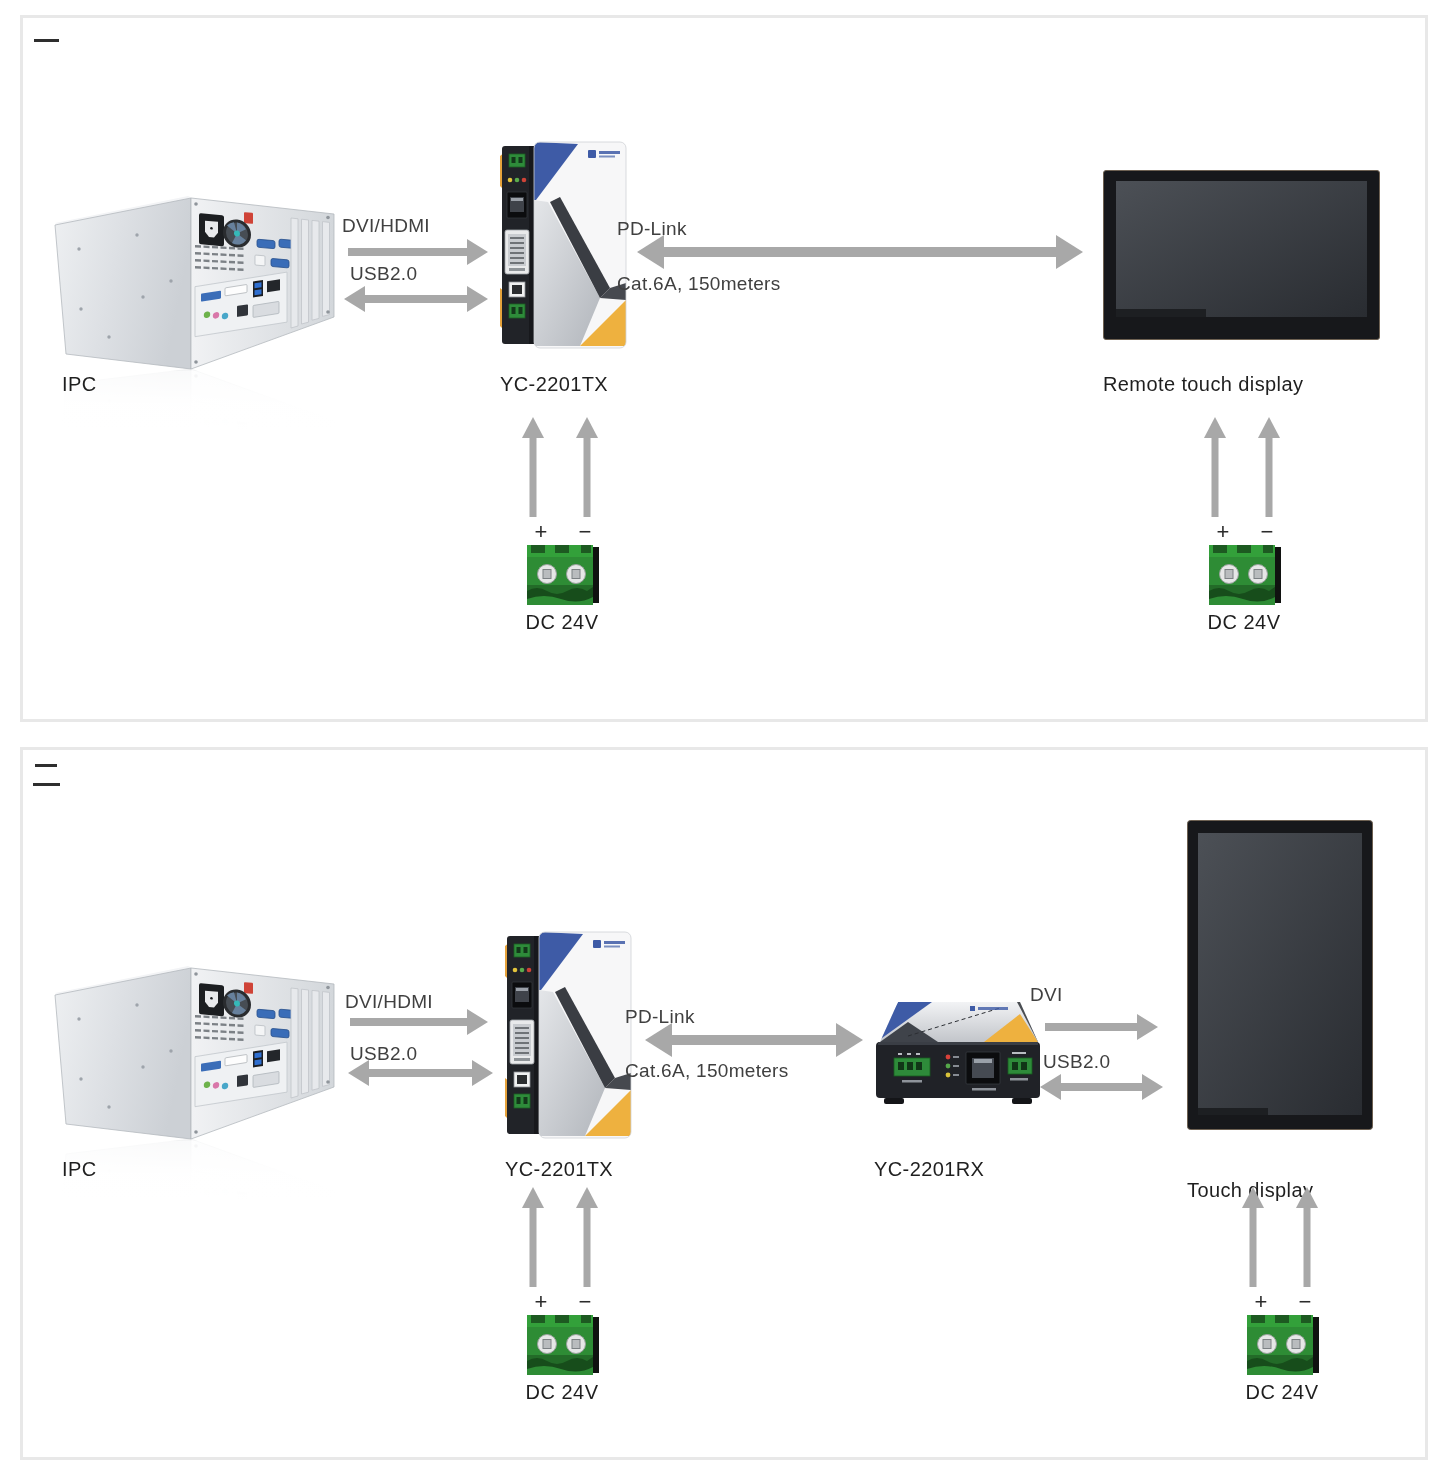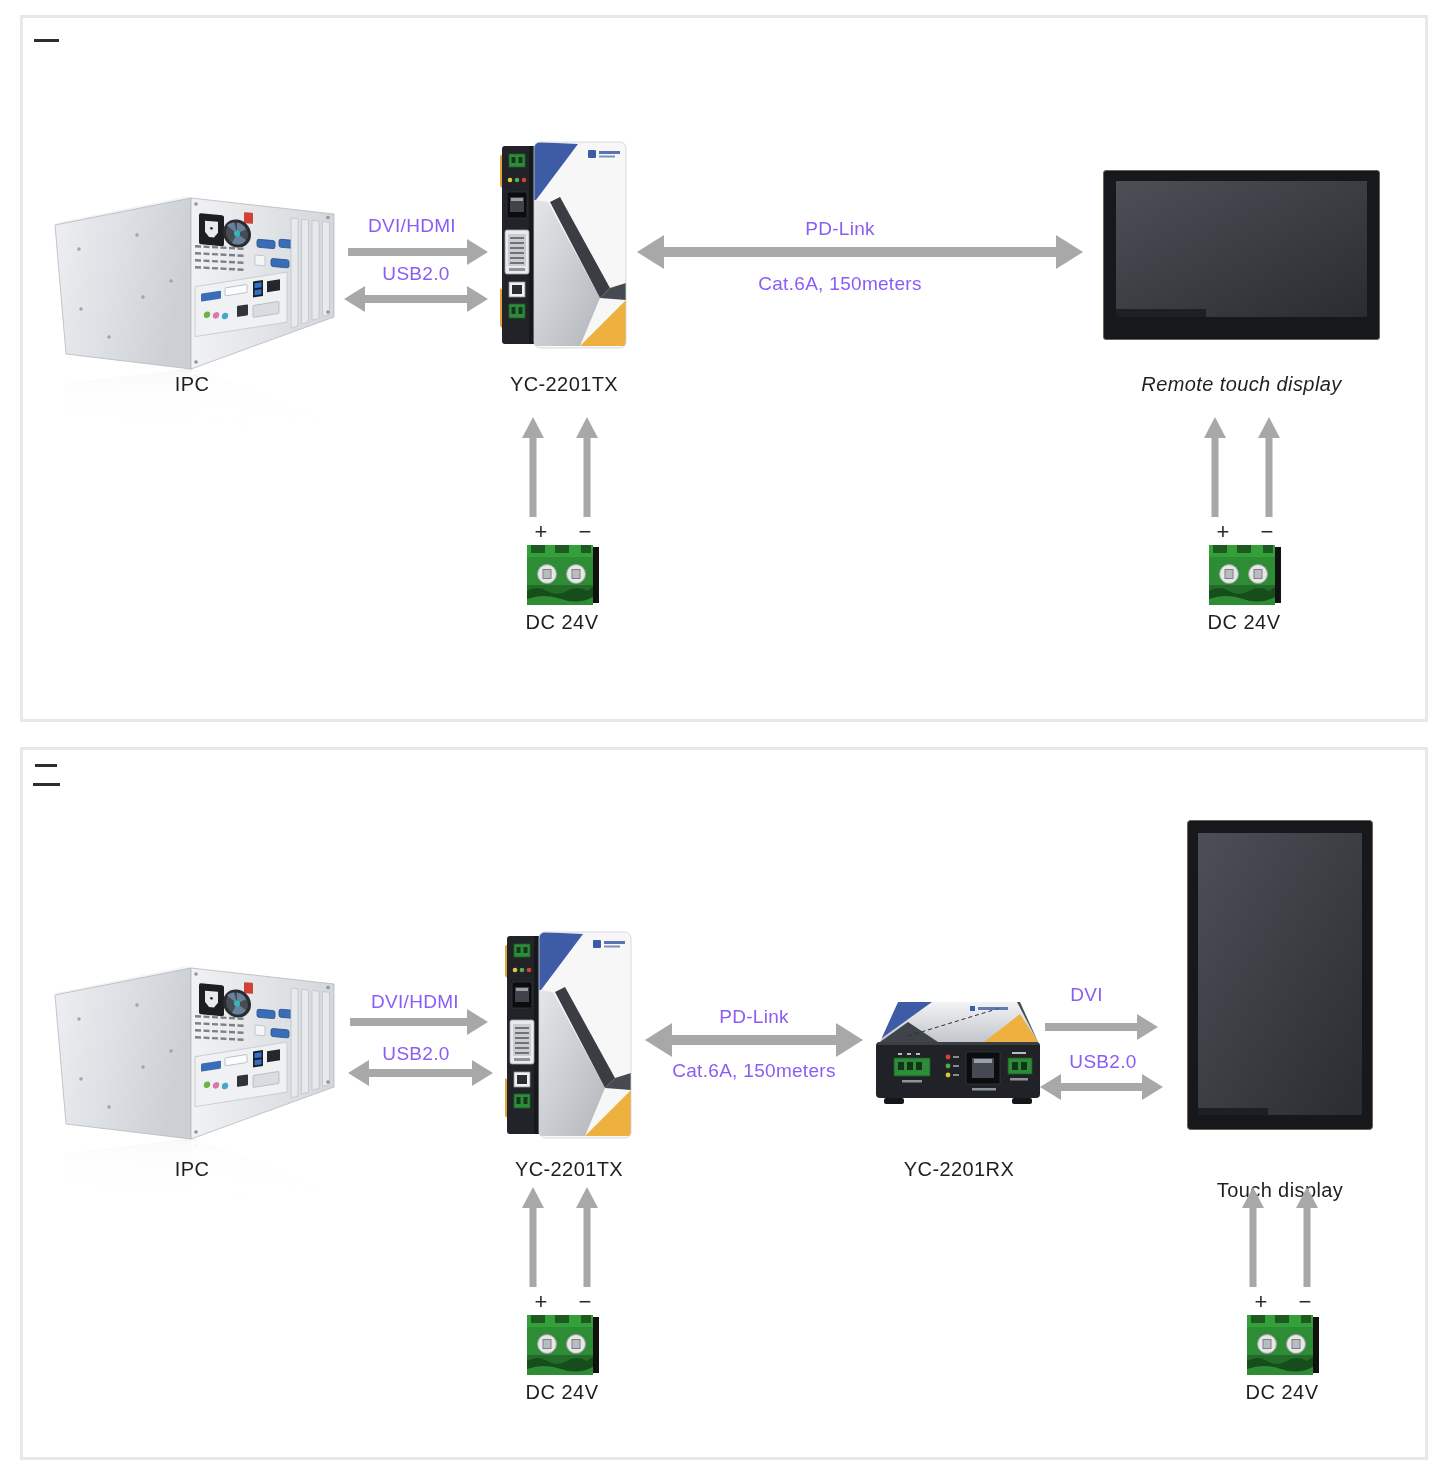--- a/index.html
+++ b/index.html
@@ -11,26 +11,26 @@
   .panel {
     position:absolute; background:#fff;
     outline:3px solid #e8e8e8; outline-offset:-3px;
   }
   #panel1 { left:20px; top:15px;  width:1408px; height:707px; }
   #panel2 { left:20px; top:747px; width:1408px; height:713px; }
 
   .marker-stroke { position:absolute; height:3px; background:#2e2e2e; }
 
   .node-label {
-    position:absolute; text-align:center; font-size:20px;
+    position:absolute; text-align:left; font-size:20px;
     letter-spacing:.4px; color:#1f1f1f; white-space:nowrap;
   }
   .link-label {
-    position:absolute; text-align:center; font-size:19px;
-    letter-spacing:.3px; color:#8b5cf6; white-space:nowrap;
+    position:absolute; text-align:left; font-size:19px;
+    letter-spacing:.3px; color:#404040; white-space:nowrap;
   }
 
   .dev { position:absolute; }
 
   
   .h-arrow { position:absolute; height:26px; }
   .h-arrow .shaft { position:absolute; top:50%; transform:translateY(-50%); height:8px; background:#a8a8a8; left:0; right:0; }
   .h-arrow.head-right .shaft { right:17px; }
   .h-arrow.head-both  .shaft { left:17px; right:17px; }
   .h-arrow .tri { position:absolute; top:0; width:0; height:0; }
@@ -326,21 +326,21 @@
   <div class="h-arrow big head-both" style="left:617px; top:220px; width:446px;">
     <div class="shaft"></div>
     <div class="tri tri-l"></div>
     <div class="tri tri-r"></div>
   </div>
   <div class="link-label" style="left:597px; top:258px; width:446px;">Cat.6A, 150meters</div>
 
   <svg class="dev" style="left:1083px; top:155px;" width="277" height="170" viewBox="0 0 277 170">
       <use href="#sym-mon-l"></use>
     </svg>
-  <div class="node-label" style="left:1083px; top:358px; width:277px;font-style:italic;">Remote touch display</div>
+  <div class="node-label" style="left:1083px; top:358px; width:277px;">Remote touch display</div>
 
   <div class="power-group" style="left:498px; top:400px;">
     <div class="v-arrow" style="left:3px;">
         <div class="vtri"></div>
         <div class="vshaft"></div>
       </div>
     <div class="v-arrow" style="left:57px;">
         <div class="vtri"></div>
         <div class="vshaft"></div>
       </div>

